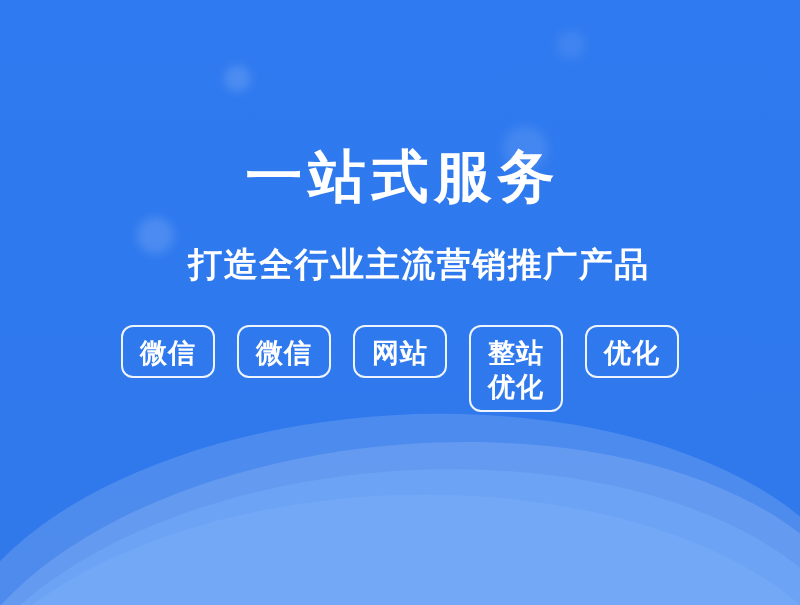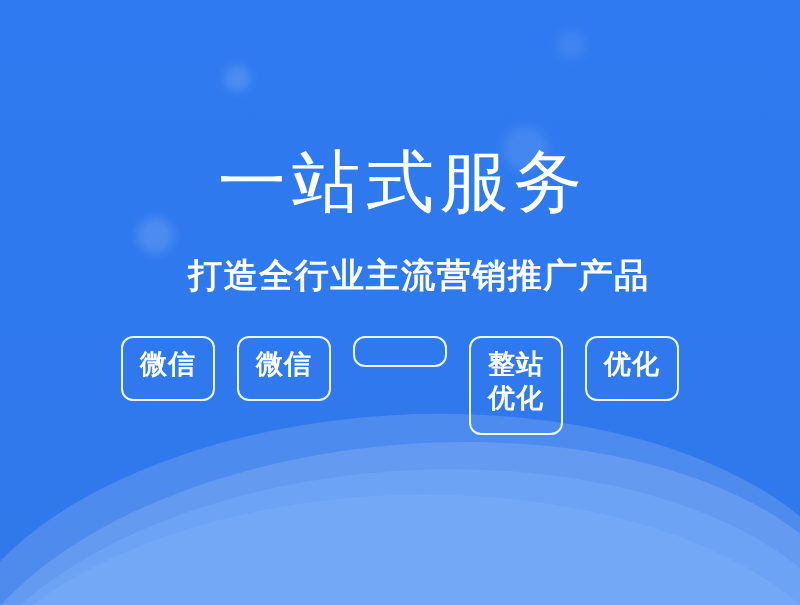--- a/index.html
+++ b/index.html
@@ -80,23 +80,23 @@
     z-index: 3;
     width: 100%;
     height: 100%;
     display: flex;
     flex-direction: column;
     align-items: center;
   }
 
   .headline {
     margin-top: 148px;
-    font-size: 68px;
+    font-size: 57px;
     line-height: 1;
-    font-weight: 400;
+    font-weight: 700;
     color: #ffffff;
     letter-spacing: 6px;
     text-indent: 6px;
     white-space: nowrap;
   }
 
   .subheadline {
     margin-top: 42px;
     font-size: 34px;
     line-height: 1;
@@ -112,21 +112,21 @@
     display: flex;
     flex-direction: row;
     align-items: flex-start;
     justify-content: center;
     gap: 22px;
   }
 
   .badge {
     box-sizing: border-box;
     min-width: 94px;
-    padding: 9px 10px 18px 10px;
+    padding: 9px 10px 6px 10px;
     border: 2px solid rgba(255, 255, 255, 0.92);
     border-radius: 12px;
     color: #ffffff;
     text-align: center;
     background: transparent;
   }
 
   .badge-line {
     display: block;
     font-size: 27px;
@@ -168,20 +168,21 @@
 
       <div class="badge">
         <span class="badge-line">微信</span>
       </div>
 
       <div class="badge">
         <span class="badge-line">微信</span>
       </div>
 
       <div class="badge">
+        <span class="badge-line">网站</span>
       </div>
 
       <div class="badge">
         <span class="badge-line">整站</span>
         <span class="badge-line">优化</span>
       </div>
 
       <div class="badge">
         <span class="badge-line">优化</span>
       </div>

